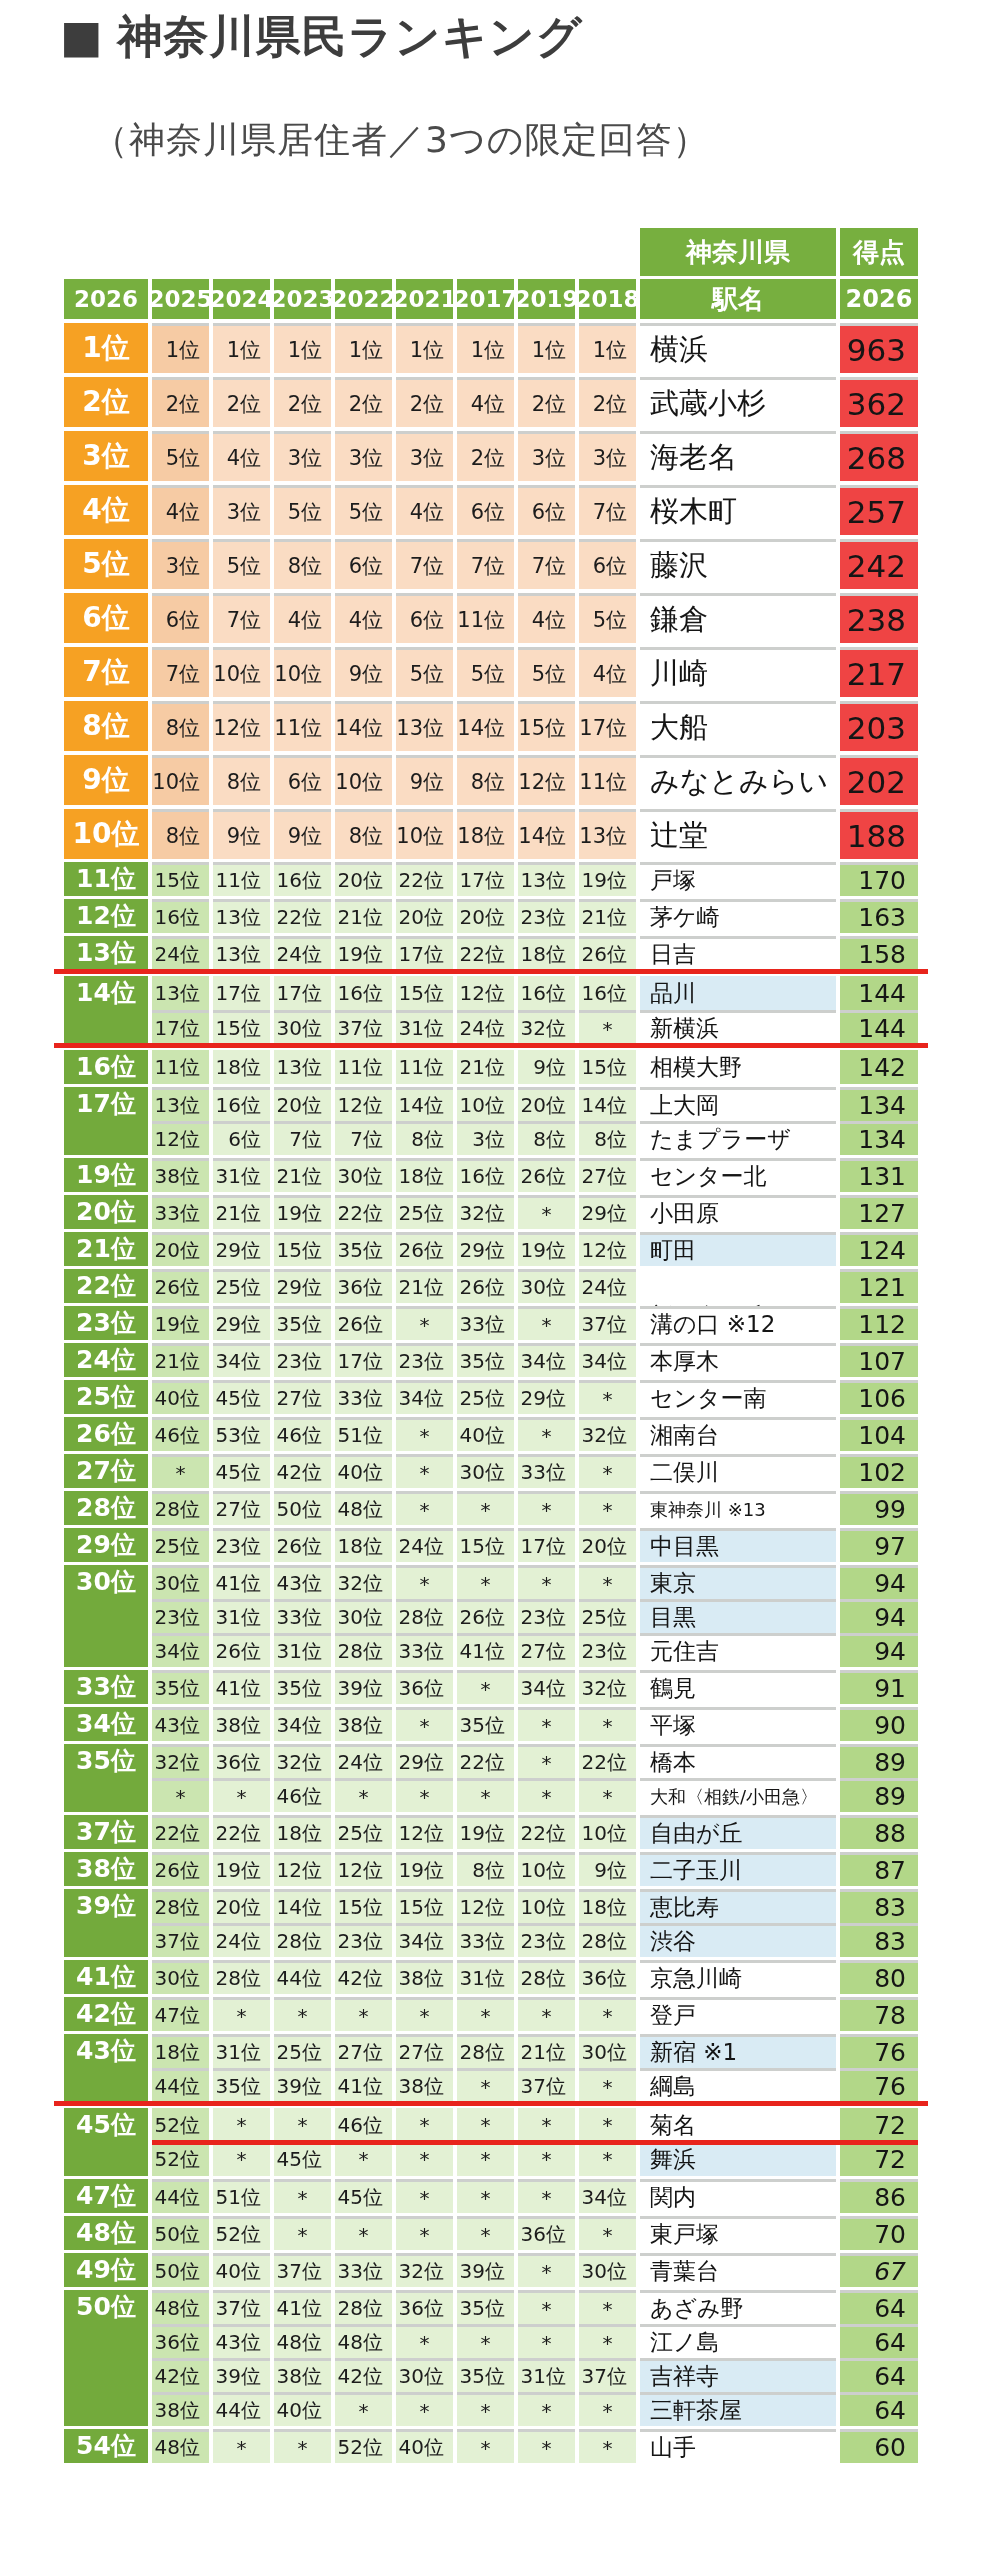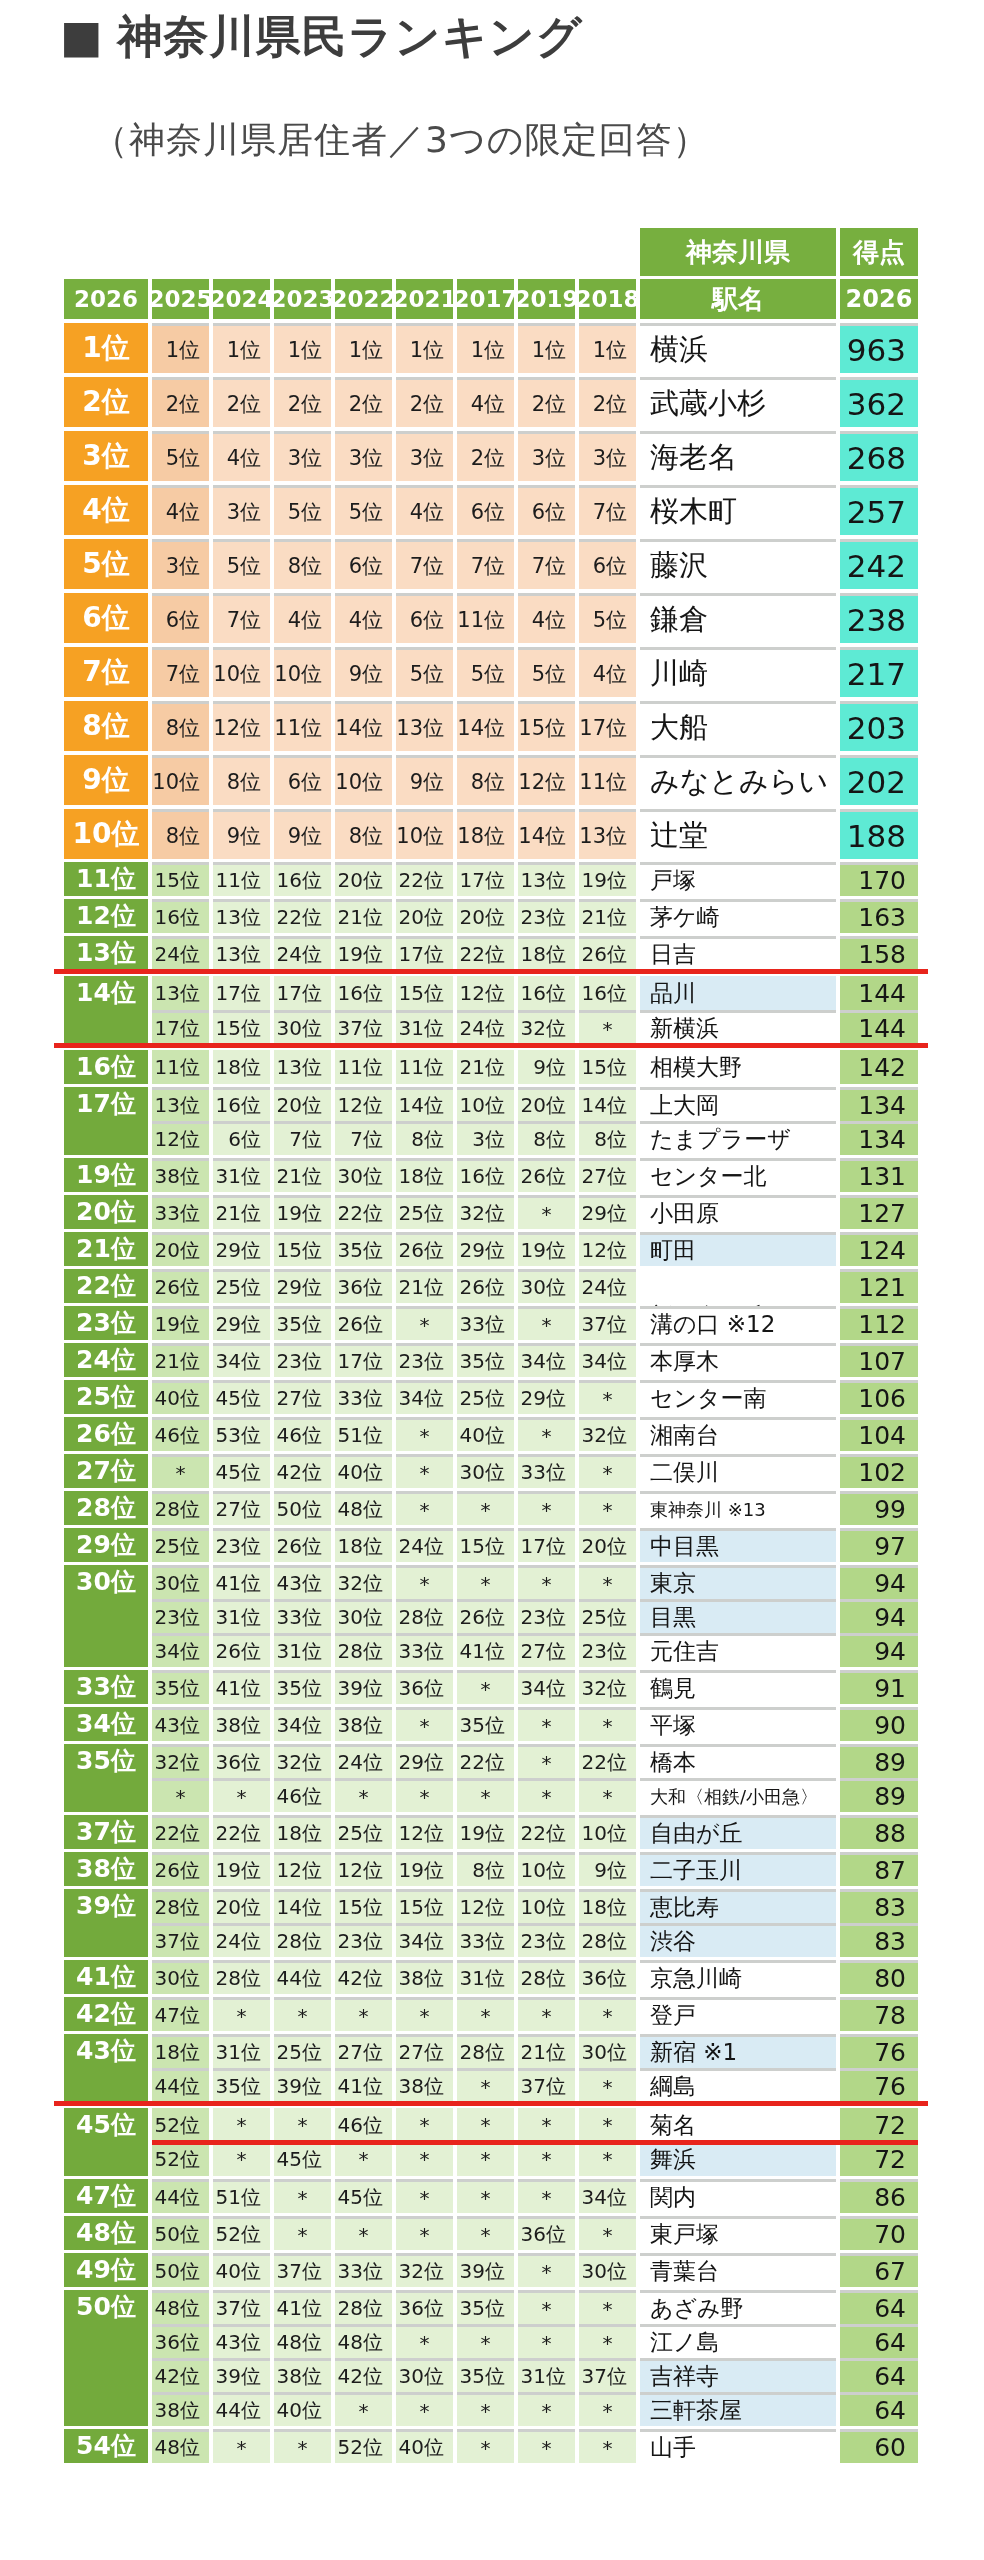--- a/index.html
+++ b/index.html
@@ -54,21 +54,21 @@
   .top .year-cell.first-year{background:#F6CBA4;}
   .sub .year-cell{background:#E3F1D4;font-size:20px;}
   .sub .year-cell.first-year{background:#CBE5B0;}
   .year-cell.ast{justify-content:center;padding-right:0;}
   .station-cell{background:#ffffff;padding-left:10px;color:#151515;}
   .top .station-cell{font-size:29px;}
   .sub .station-cell{font-size:23px;}
   .station-cell.outside{background:#D9EBF4;}
   .station-cell.long{font-size:18px;}
   .score-cell{justify-content:flex-end;padding-right:12px;color:#151515;}
-  .top .score-cell{background:#5eead4;font-size:31px;}
+  .top .score-cell{background:#ef4444;font-size:31px;}
   .sub .score-cell{background:#B2D788;font-size:25px;}
 
   
   .red-line{
     height:5px;background:#E8241C;margin:-1px -10px -1px -10px;
     position:relative;z-index:3;
   }
   .red-line-partial{
     position:absolute;left:88px;right:0;height:5px;background:#E8241C;z-index:3;
   }
@@ -714,21 +714,21 @@
           <div class="rank-cell" style="grid-area: 1 / 1 / span 1;">49位</div>
           <div class="cell year-cell first-year sep" style="grid-area: 1 / 2;">50位</div>
           <div class="cell year-cell sep" style="grid-area: 1 / 3;">40位</div>
           <div class="cell year-cell sep" style="grid-area: 1 / 4;">37位</div>
           <div class="cell year-cell sep" style="grid-area: 1 / 5;">33位</div>
           <div class="cell year-cell sep" style="grid-area: 1 / 6;">32位</div>
           <div class="cell year-cell sep" style="grid-area: 1 / 7;">39位</div>
           <div class="cell year-cell sep ast" style="grid-area: 1 / 8;">*</div>
           <div class="cell year-cell sep" style="grid-area: 1 / 9;">30位</div>
           <div class="cell station-cell sep" style="grid-area: 1 / 10;">青葉台</div>
-          <div class="cell score-cell sep" style="grid-area: 1 / 11;">67</div>
+          <div class="cell score-cell sep" style="grid-area: 1 / 11; font-style: italic;">67</div>
         </div>
         <div class="group sub">
           <div class="rank-cell" style="grid-area: 1 / 1 / span 4;">50位</div>
           <div class="cell year-cell first-year sep" style="grid-area: 1 / 2;">48位</div>
           <div class="cell year-cell sep" style="grid-area: 1 / 3;">37位</div>
           <div class="cell year-cell sep" style="grid-area: 1 / 4;">41位</div>
           <div class="cell year-cell sep" style="grid-area: 1 / 5;">28位</div>
           <div class="cell year-cell sep" style="grid-area: 1 / 6;">36位</div>
           <div class="cell year-cell sep" style="grid-area: 1 / 7;">35位</div>
           <div class="cell year-cell sep ast" style="grid-area: 1 / 8;">*</div>

